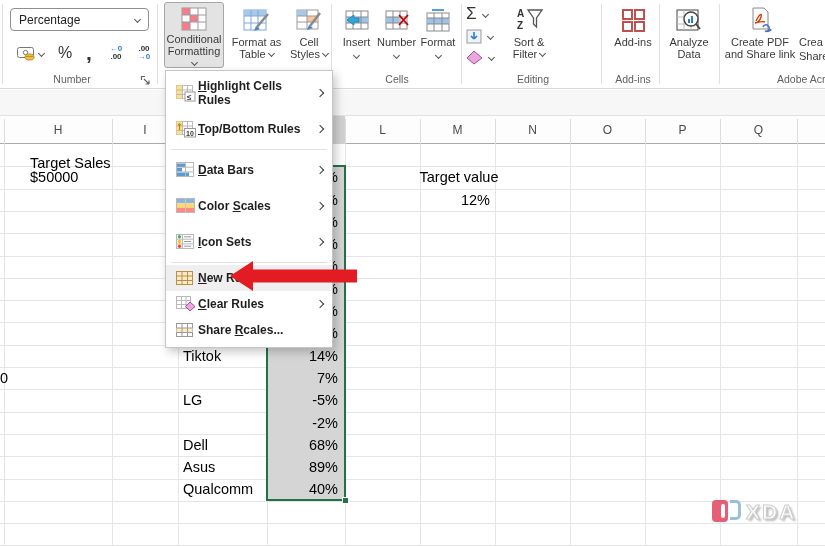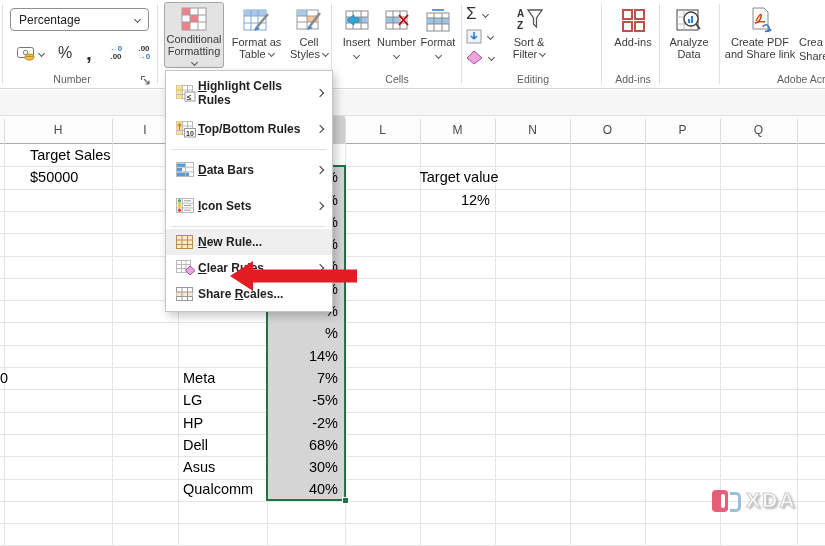--- a/index.html
+++ b/index.html
@@ -46,21 +46,21 @@
   .mi.tall{height:36px}
   .mi.short{height:26px}
   .mi.hover{background:#efefef}
   .micon{width:22px;flex:none;display:flex;align-items:center}
   .sub{margin-left:auto;width:6px;height:6px;border-top:1.6px solid #3a3a3a;border-right:1.6px solid #3a3a3a;transform:rotate(45deg)}
   .ul{text-decoration:underline}
   .msep{height:1px;background:#e2e2e2;margin:2px 5px}
 
   
   .arrow-svg{position:absolute;left:226px;top:258px;z-index:40}
-  .watermark{position:absolute;left:712px;top:488px;display:flex;align-items:flex-end;z-index:50;opacity:.92}
+  .watermark{position:absolute;left:712px;top:500px;display:flex;align-items:flex-start;z-index:50;opacity:.92}
   .wm-red{width:16px;height:22px;background:#e5526b;border-radius:4px;position:relative}
   .wm-red:after{content:"";position:absolute;right:3px;top:4px;width:4px;height:14px;background:#fff;border-radius:2px}
   .wm-blue{width:11px;height:20px;border:3px solid #8fbcdd;border-left:none;border-radius:0 5px 5px 0;margin-left:2px}
   .wm-text{margin-left:5px;font-size:21px;font-weight:bold;letter-spacing:2px;color:rgba(255,255,255,.92);-webkit-text-stroke:1px #c9c9c9;text-shadow:2px 2px 2px rgba(90,90,90,.45)}
 </style>
 </head>
 <body>
 
 <div class="screen">
 
@@ -316,46 +316,45 @@
       <div class="hl" style="top: 312px;"></div>
       <div class="hl" style="top: 335px;"></div>
       <div class="hl" style="top: 357px;"></div>
       <div class="hl" style="top: 379px;"></div>
       <div class="hl" style="top: 401px;"></div>
     </div>
 
   <div class="selection"></div>
   <div class="handle"></div>
 
-  <div class="cell" style="left:30px;top:144px">Target Sales</div>
+  <div class="cell" style="left:30px;top:152px">Target Sales</div>
   <div class="cell" style="left:30px;top:166px">$50000</div>
   <div class="cell" style="left:414px;top:166px;width:90px;text-align:center">Target value</div>
   <div class="cell" style="left:420px;top:189px;width:70px;text-align:right">12%</div>
   <div class="cell" style="left:0;top:367px">0</div>
 
   <div class="kfrag" style="top:166px">%</div>
   <div class="kfrag" style="top:189px">%</div>
   <div class="kfrag" style="top:211px">%</div>
   <div class="kfrag" style="top:233px">%</div>
   <div class="kfrag" style="top:255px">%</div>
   <div class="kfrag" style="top:278px">%</div>
   <div class="kfrag" style="top:300px">%</div>
   <div class="kfrag" style="top:322px">%</div>
 
+  <div class="cell co-name" style="top:345px">Tiktok</div>
   <div class="cell co-val" style="top:345px">14%</div>
-  <div class="cell co-name" style="top:367px">Meta</div>
   <div class="cell co-val" style="top:367px">7%</div>
   <div class="cell co-name" style="top:389px">LG</div>
   <div class="cell co-val" style="top:389px">-5%</div>
-  <div class="cell co-name" style="top:412px">HP</div>
   <div class="cell co-val" style="top:412px">-2%</div>
   <div class="cell co-name" style="top:434px">Dell</div>
   <div class="cell co-val" style="top:434px">68%</div>
   <div class="cell co-name" style="top:456px">Asus</div>
-  <div class="cell co-val" style="top:456px">30%</div>
+  <div class="cell co-val" style="top:456px">89%</div>
   <div class="cell co-name" style="top:478px">Qualcomm</div>
   <div class="cell co-val" style="top:478px">40%</div>
 
   <div class="cf-menu">
     <div class="mi tall">
       <span class="micon">
         <svg width="20" height="17" viewBox="0 0 20 17">
           <rect x="0.5" y="0.5" width="16" height="13" fill="#fff" stroke="#b9b9b9"></rect>
           <rect x="0.5" y="0.5" width="6" height="13" fill="#ffe08a"></rect>
           <path d="M6.5 0.5 V13.5 M11.5 0.5 V13.5 M0.5 5 H16.5 M0.5 9.5 H16.5" stroke="#b9b9b9" fill="none"></path>
@@ -390,20 +389,33 @@
           <rect x="1" y="10.5" width="12" height="3.5" fill="#5b9bd5"></rect>
           <path d="M0.5 5.2 H17.5 M0.5 9.9 H17.5 M9.5 0.5 V14.5" stroke="#b9b9b9" fill="none"></path>
         </svg>
       </span>
       <span><span class="ul">D</span><span>ata Bars</span></span>
       <span class="sub"></span>
     </div>
     <div class="mi tall">
       <span class="micon">
         <svg width="20" height="17" viewBox="0 0 20 17">
+          <rect x="1" y="1" width="17" height="4.3" fill="#8ab4e8"></rect>
+          <rect x="1" y="5.3" width="17" height="4.4" fill="#ffd966"></rect>
+          <rect x="1" y="9.7" width="17" height="4.3" fill="#ff8a80"></rect>
+          <rect x="0.5" y="0.5" width="18" height="14" fill="none" stroke="#b9b9b9"></rect>
+          <path d="M9.5 0.5 V14.5" stroke="#c9c9c9"></path>
+        </svg>
+      </span>
+      <span><span>Color </span><span class="ul">S</span><span>cales</span></span>
+      <span class="sub"></span>
+    </div>
+    <div class="mi tall">
+      <span class="micon">
+        <svg width="20" height="17" viewBox="0 0 20 17">
           <rect x="0.5" y="0.5" width="17" height="14" fill="#fff" stroke="#b9b9b9"></rect>
           <path d="M6.5 0.5 V14.5 M0.5 5.2 H17.5 M0.5 9.9 H17.5" stroke="#b9b9b9" fill="none"></path>
           <circle cx="3.5" cy="2.8" r="1.7" fill="#4caf50"></circle>
           <circle cx="3.5" cy="7.5" r="1.7" fill="#ffc107"></circle>
           <circle cx="3.5" cy="12.2" r="1.7" fill="#f44336"></circle>
           <path d="M8 2.8 H15 M8 7.5 H15 M8 12.2 H15" stroke="#9a9a9a"></path>
         </svg>
       </span>
       <span><span class="ul">I</span><span>con Sets</span></span>
       <span class="sub"></span>

